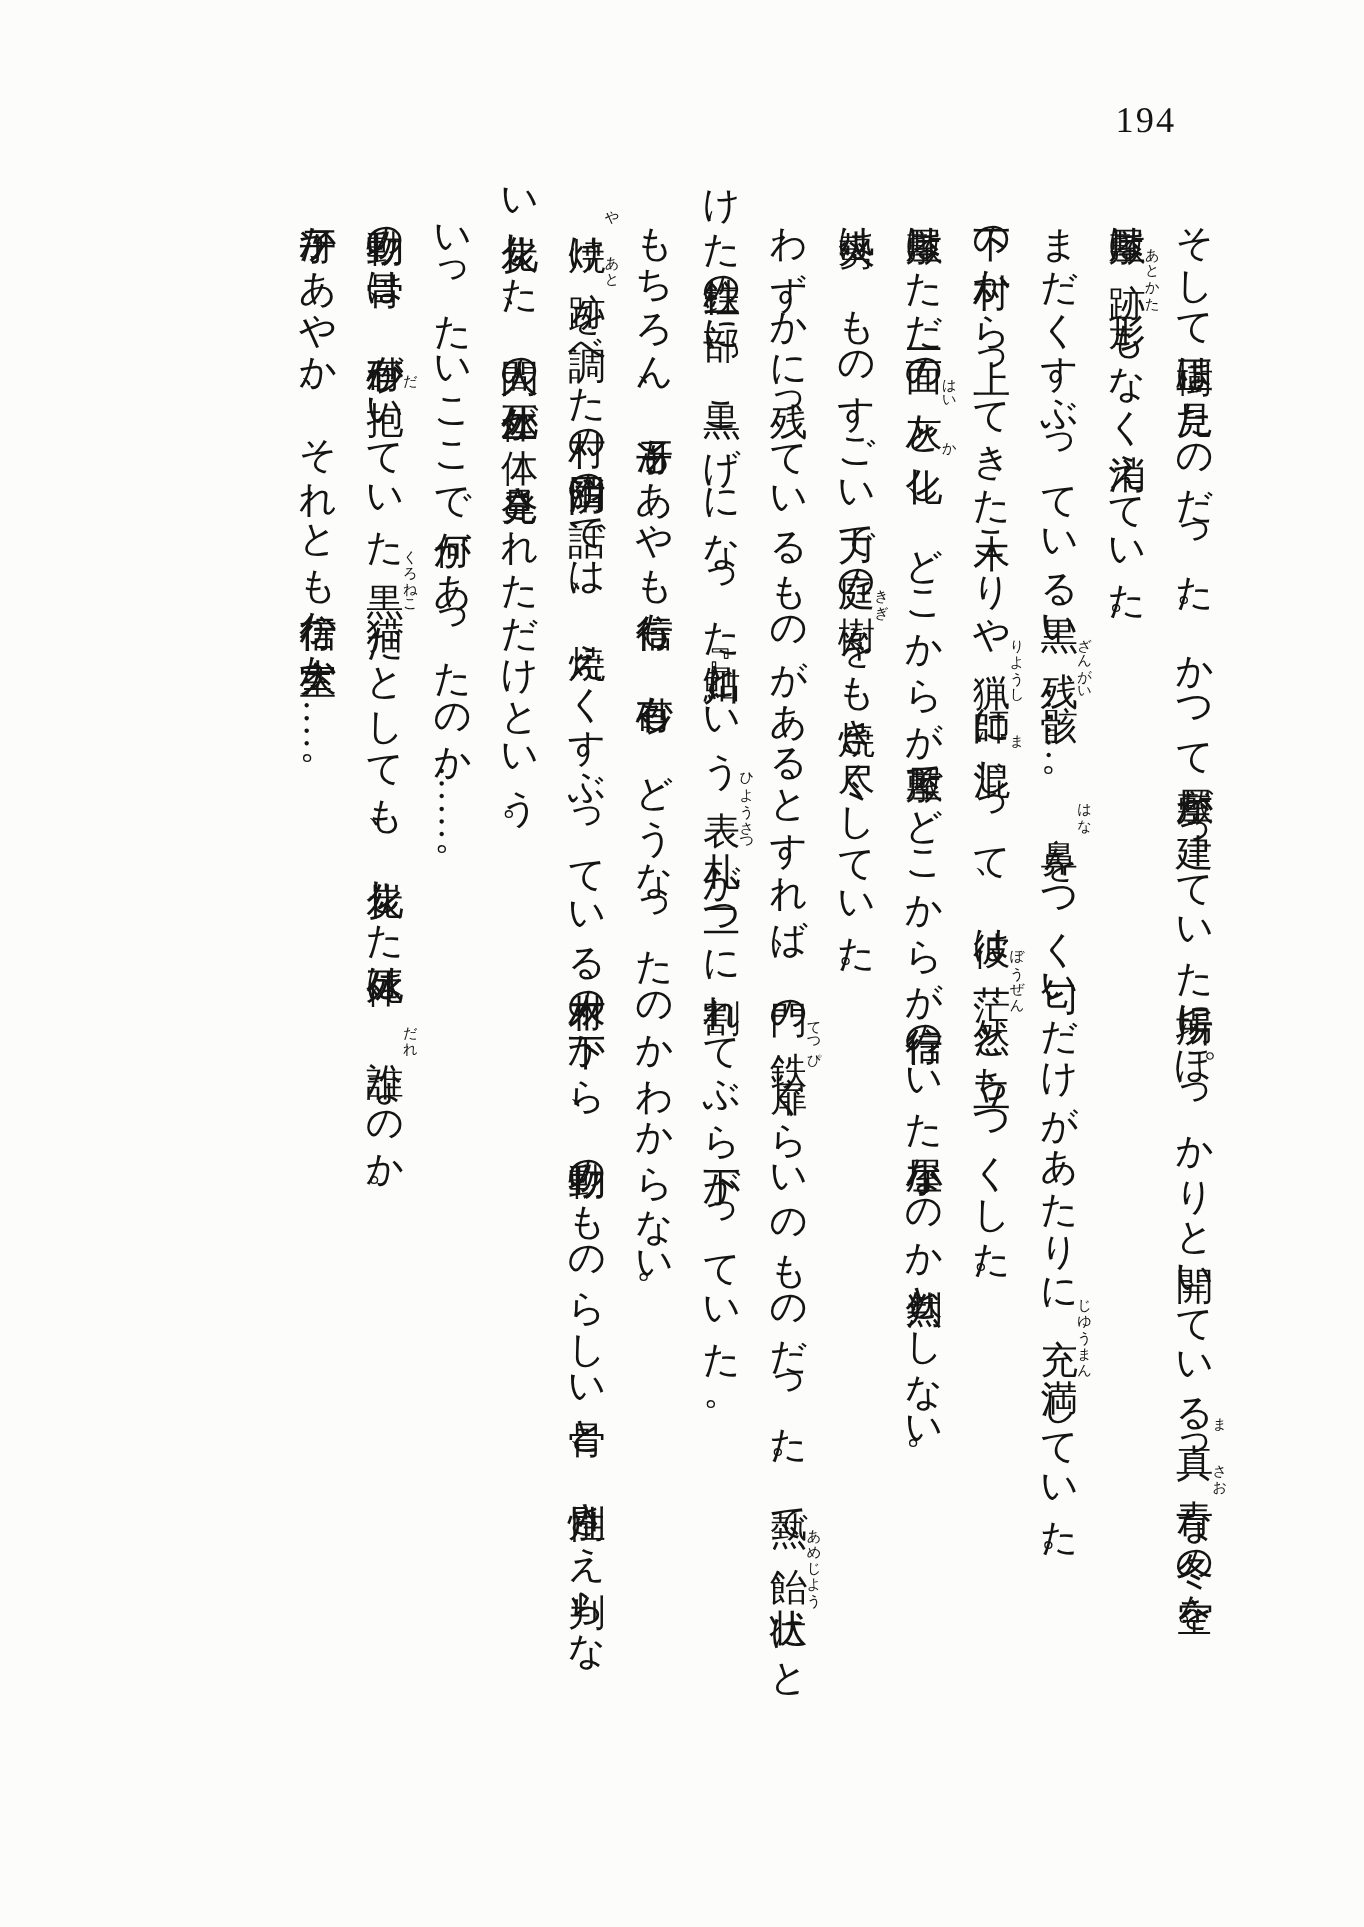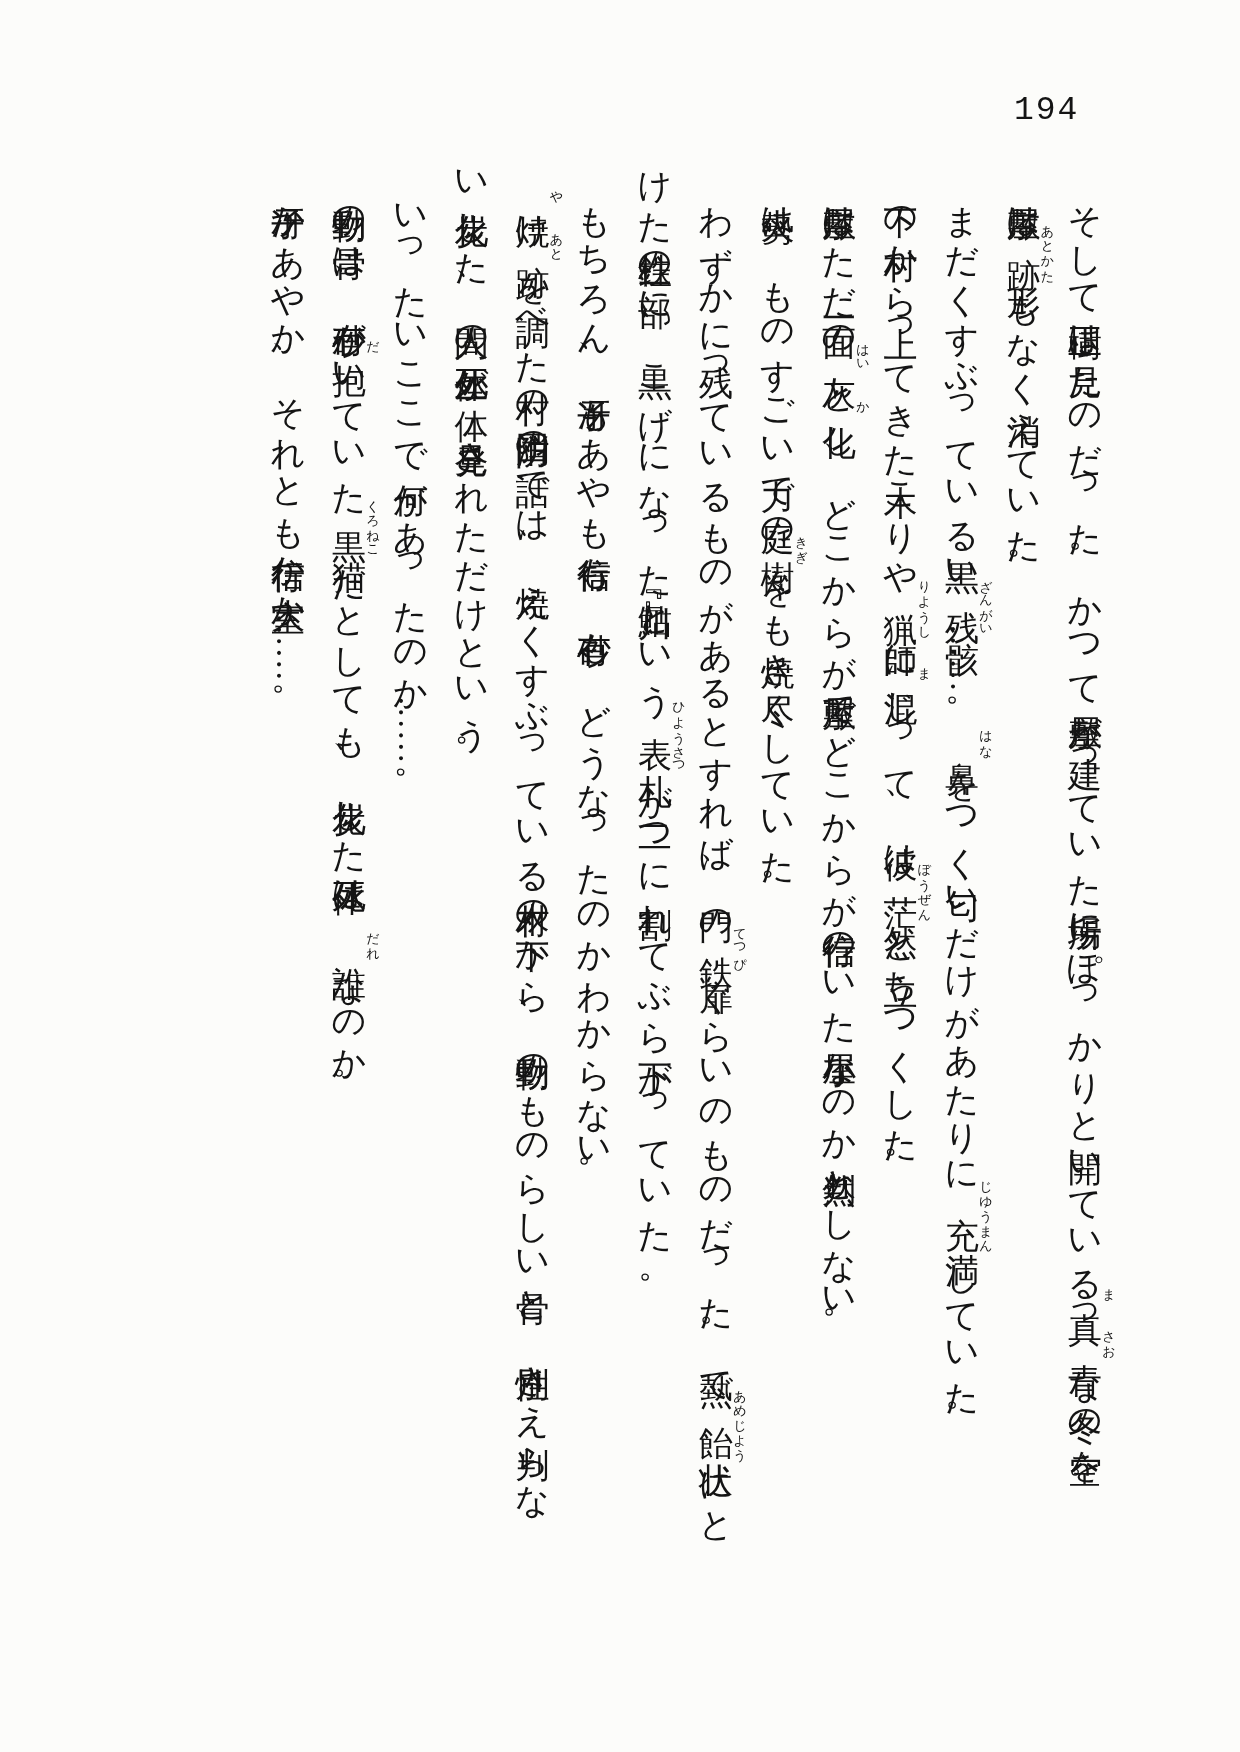--- a/index.html
+++ b/index.html
@@ -11,21 +11,21 @@
     position: relative;
     width: 1240px; height: 1752px;
     overflow: hidden;
     font-family: "Liberation Serif", "DejaVu Serif", serif;
   }
   .page-number {
     position: absolute;
     top: 92px; left: 1014px;
     font-size: 33px;
     letter-spacing: 2px;
-    font-family: Liberation Mono, monospace;
+    font-family: Liberation Serif, serif;
   }
   .text-block {
     position: absolute;
     top: 148px; right: 124px;
     height: 1384px;
     writing-mode: vertical-rl;
     -webkit-writing-mode: vertical-rl;
     font-size: 34px;
     line-height: 61px;
     letter-spacing: 0.5px;

